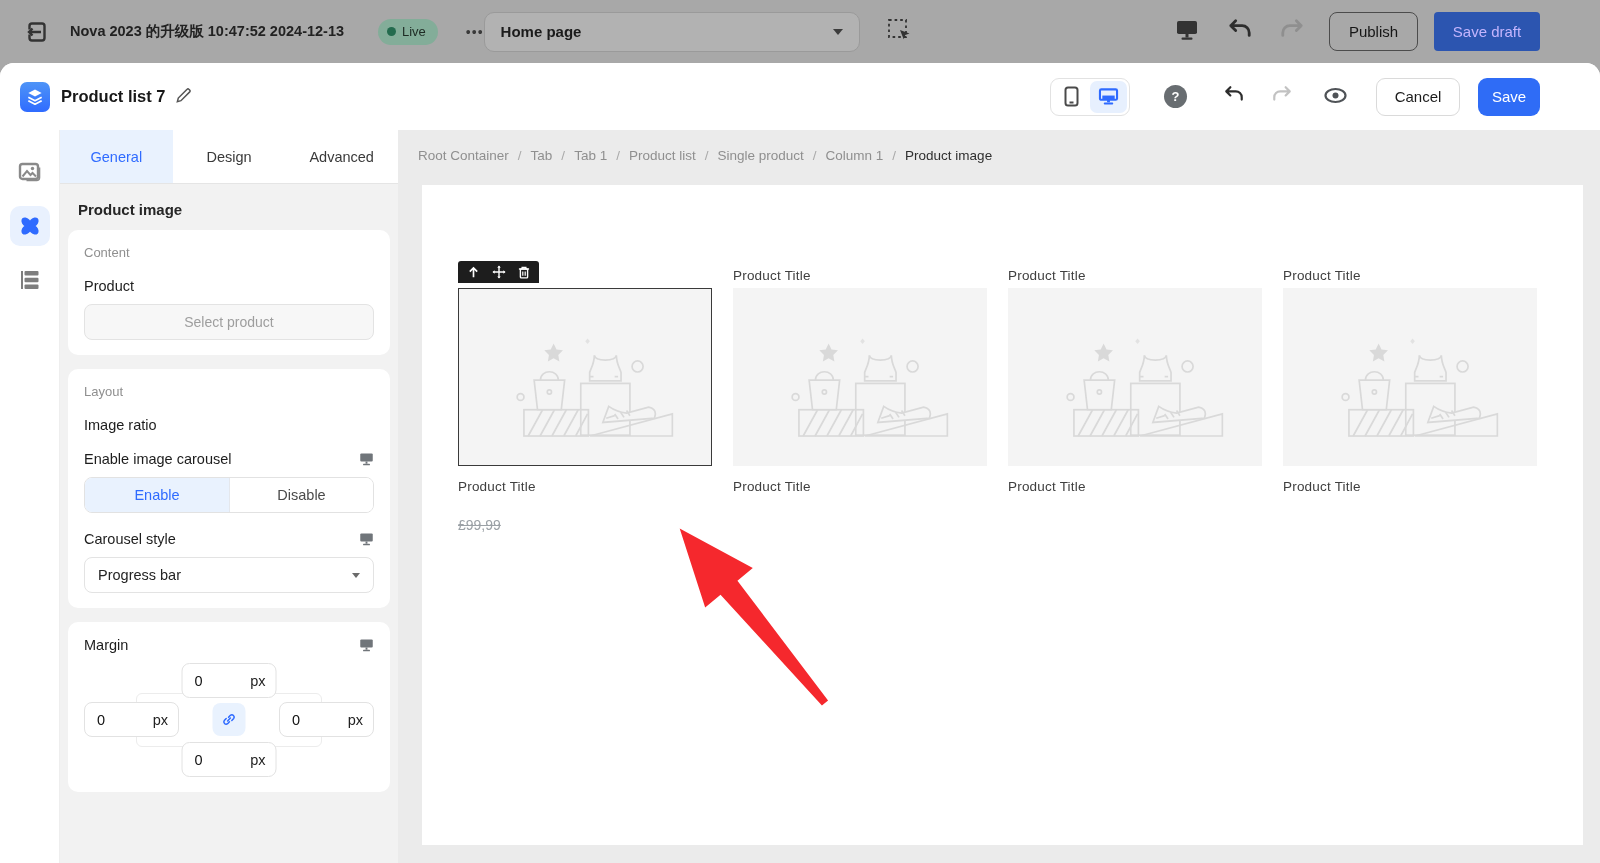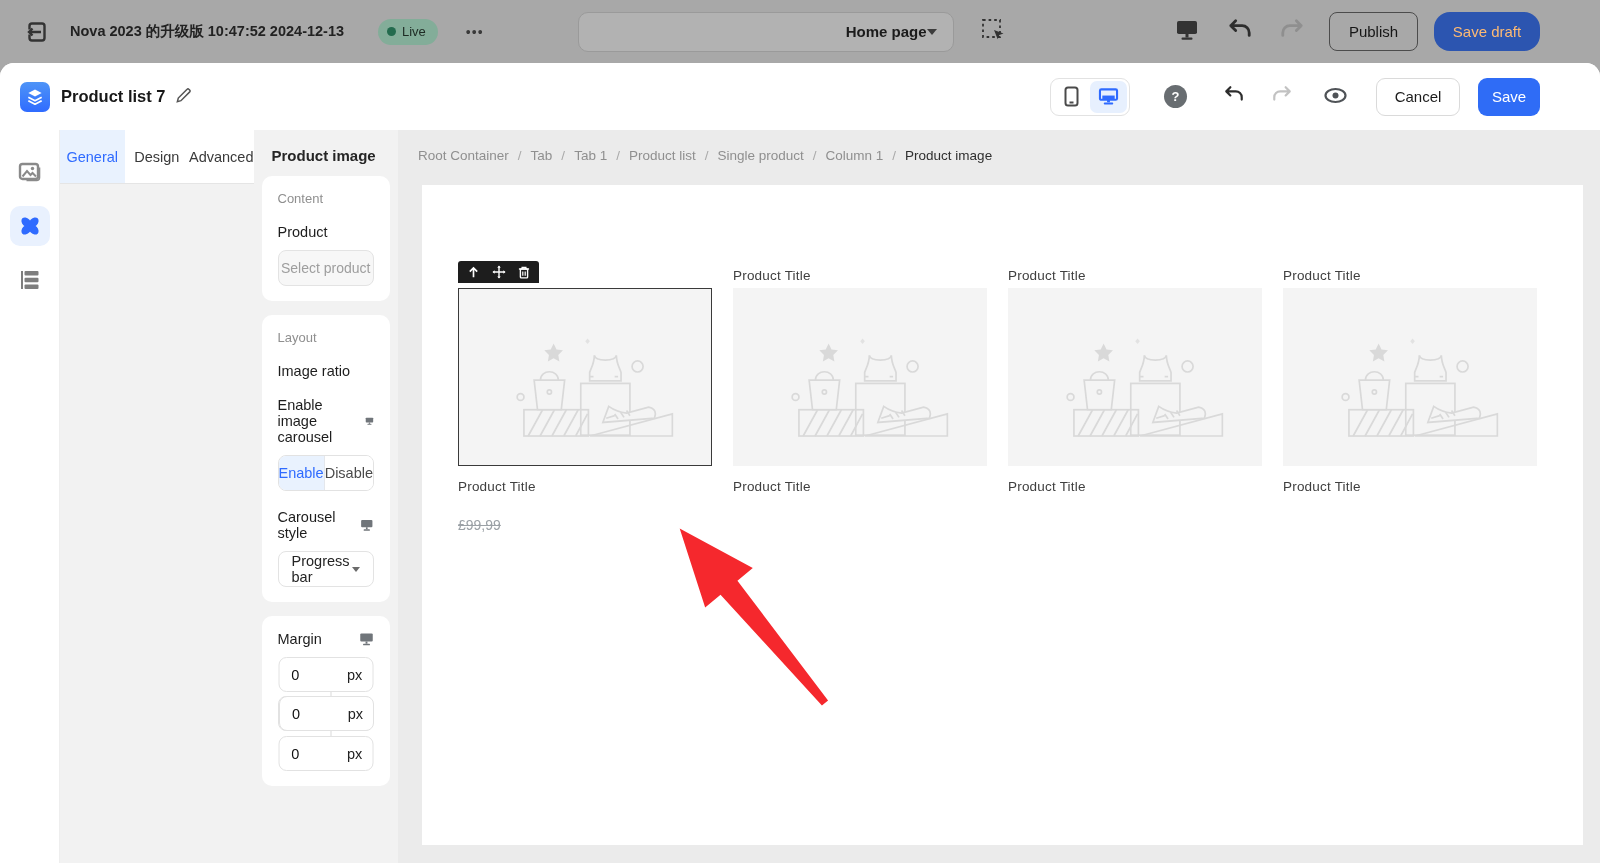--- a/index.html
+++ b/index.html
@@ -7,29 +7,29 @@
   body { font-family:"Liberation Sans", sans-serif; background:#a8a8a8; color:#1d1d1d; }
   button { font-family:inherit; background:none; border:none; cursor:pointer; }
 
   
   .topbar { height:63px; display:flex; align-items:center; padding:0 60px 0 20px; background:#a8a8a8; }
   .tb-exit { width:34px; height:34px; display:flex; align-items:center; justify-content:center; }
   .tb-title { width:296px; margin-left:16px; font-size:14.5px; line-height:1.4; font-weight:700; color:#222; }
   .live { margin-left:12px; display:inline-flex; align-items:center; gap:6px; height:26px; padding:0 12px 0 9px; border-radius:13px; background:#83ad99; font-size:13px; color:#1e2b24; }
   .live i { width:9px; height:9px; border-radius:50%; background:#236b4e; }
   .tb-more { margin-left:28px; font-size:14px; letter-spacing:1px; color:#3a3a3a; }
-  .tb-select { margin-left:94px; width:376px; height:40px; border-radius:10px; background:#b2b2b2; border:1px solid #9a9a9a; display:flex; align-items:center; justify-content:flex-end; padding:0 16px; font-size:15px; font-weight:700; color:#1b1b1b; cursor:pointer; }
+  .tb-select { width:376px; height:40px; border-radius:10px; background:#b2b2b2; border:1px solid #9a9a9a; display:flex; align-items:center; justify-content:space-between; padding:0 16px; font-size:15px; font-weight:700; color:#1b1b1b; cursor:pointer; }
   .caret { width:0; height:0; border-left:5px solid transparent; border-right:5px solid transparent; border-top:6px solid #3c3c3c; }
   .tb-marquee { margin-left:26px; }
   .tb-right { margin-left:auto; display:flex; align-items:center; }
   .tb-monitor { margin-right:28px; }
   .tb-undo { margin-right:26px; }
   .tb-redo { margin-right:24px; }
   .btn-publish { width:89px; height:39px; border:1px solid #4c4c4c; border-radius:8px; font-size:15px; color:#161616; margin-right:16px; }
-  .btn-savedraft { width:106px; height:39px; background:#2c55b0; border-radius:16px; font-size:15px; color:#fdba74; }
+  .btn-savedraft { width:106px; height:39px; background:#2c55b0; border-radius:4px; font-size:15px; color:#c4b5fd; }
 
   
   .app { height:800px; background:#fff; border-radius:14px 14px 0 0; overflow:hidden; display:flex; flex-direction:column; }
   .hdr { height:67px; flex:none; display:flex; align-items:center; padding:0 60px 0 20px; background:#fff; }
   .logo { width:30px; height:30px; border-radius:7px; background:linear-gradient(180deg,#4e94f7,#2f6bff); display:flex; align-items:center; justify-content:center; }
   .doc-title { margin-left:11px; font-size:16.5px; font-weight:700; color:#181818; }
   .pencil { margin-left:9px; }
   .hdr-right { margin-left:auto; display:flex; align-items:center; }
   .devgrp { display:flex; padding:2px; border:1px solid #e2e2e2; border-radius:9px; margin-right:34px; }
   .devseg { width:37px; height:32px; display:flex; align-items:center; justify-content:center; border-radius:7px; }
@@ -40,21 +40,21 @@
   .btn-save { width:62px; height:38px; border-radius:9px; background:#2f6cf6; font-size:15px; color:#fff; }
 
   .main { flex:1; display:flex; min-height:0; }
 
   
   .rail { width:60px; flex:none; background:#fff; border-right:1px solid #eee; display:flex; flex-direction:column; align-items:center; padding-top:22px; gap:14px; }
   .rail button { width:40px; height:40px; border-radius:10px; display:flex; align-items:center; justify-content:center; }
   .rail button.on { background:#e9f1fe; }
 
   
-  .panel { width:338px; flex:none; background:#f2f2f2; display:flex; flex-direction:row; }
+  .panel { width:338px; flex:none; background:#f2f2f2; display:flex; flex-direction:column; }
   .ptabs { height:54px; flex:none; display:grid; grid-template-columns:1fr 1fr 1fr; background:#fff; border-bottom:1px solid #e5e5e5; }
   .ptab { font-size:14.5px; color:#3a3a3a; }
   .ptab.on { background:#e9f2fe; color:#2f6bff; }
   .pbody { flex:1; overflow:hidden; padding:0 8px; }
   .ph-title { font-size:15px; font-weight:700; color:#262626; margin:17px 0 12px 10px; }
   .card { background:#fff; border-radius:10px; padding:15px 16px; margin-bottom:14px; }
   .sec-label { font-size:13px; color:#8f8f8f; }
   .fld-label { font-size:14.5px; color:#1d1d1d; margin:18px 0 10px; }
   .lblrow { display:flex; align-items:center; justify-content:space-between; margin:18px 0 10px; }
   .lblrow .fld-label { margin:0; }

